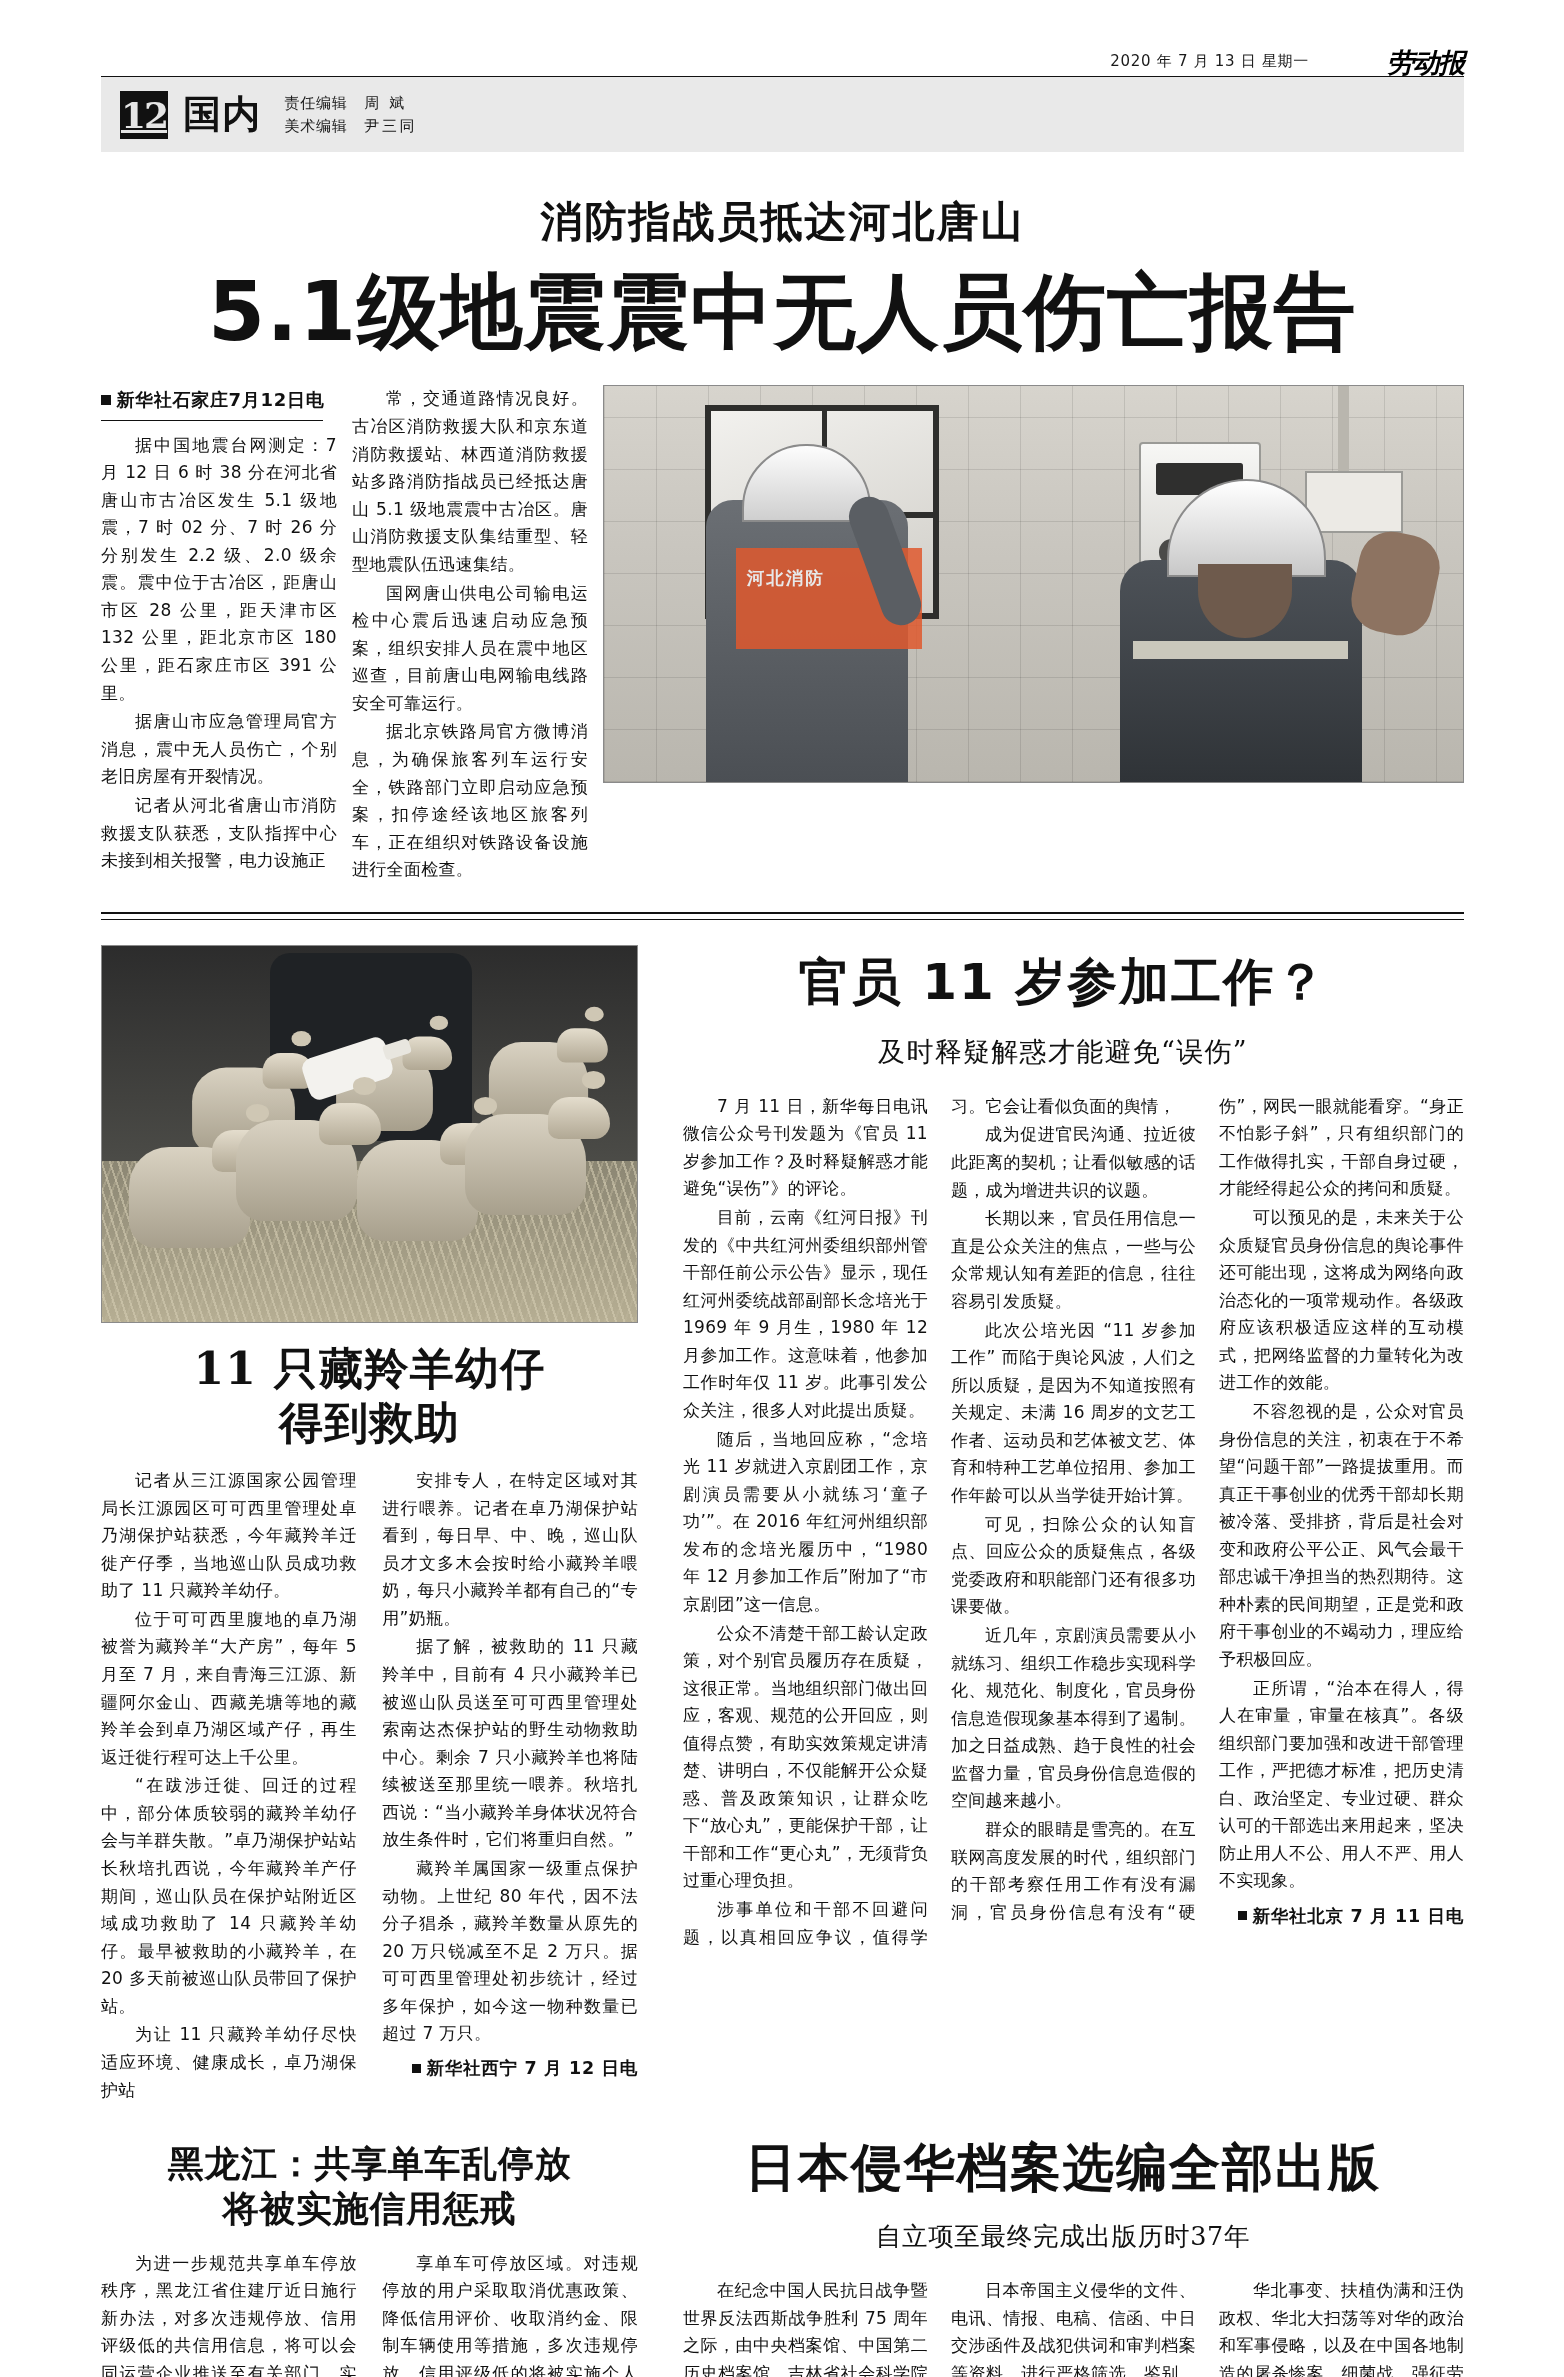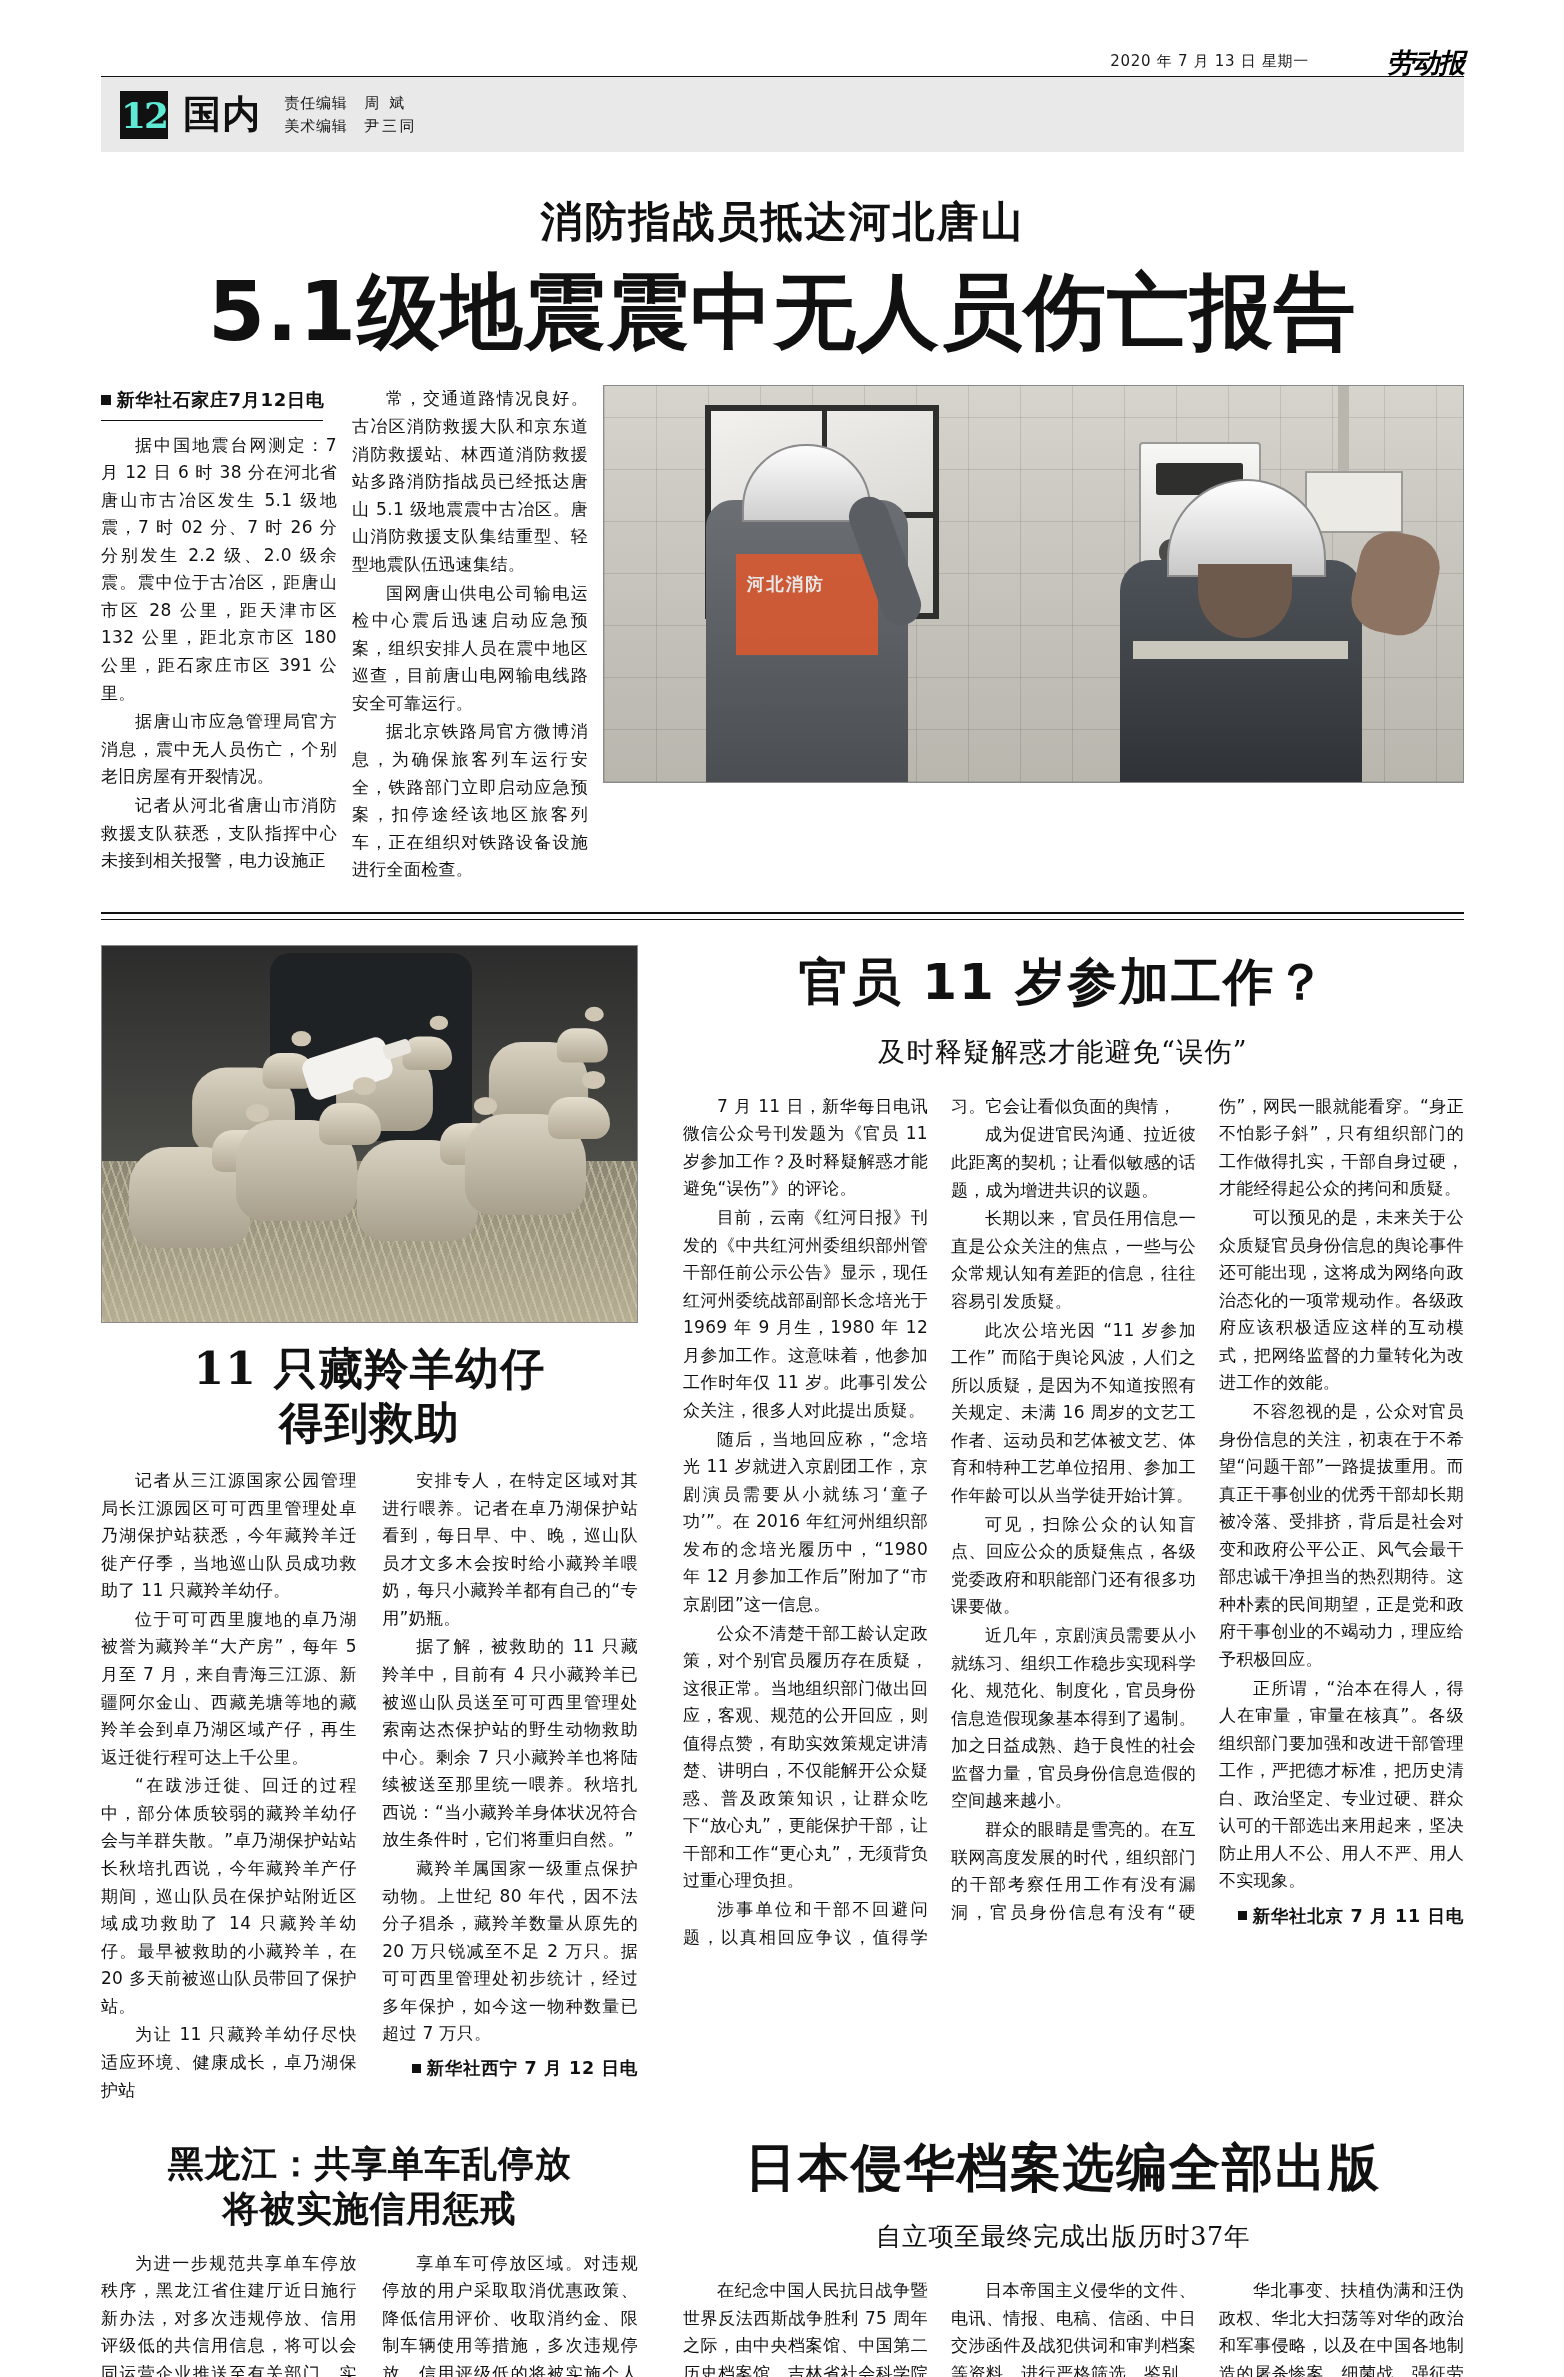--- a/index.html
+++ b/index.html
@@ -38,26 +38,27 @@
   }
   .head-band{
     background:#e9e9e9;
     height:75px;
     display:flex;
     align-items:center;
     border-top:1.3px solid #111;
   }
   .pagenum{
     width:48px;height:48px;
-    background:#111;color:#5eead4;
+    background:#111;color:#e5e5e5;
     font-family:"DejaVu Serif","Liberation Serif",serif;
     font-size:36px;font-weight:bold;
     display:flex;align-items:center;justify-content:center;
     margin-left:19px;
     letter-spacing:-2px;
+    text-decoration:underline;
   }
   .section-name{
     font-family:"DejaVu Serif","Liberation Serif",serif;
     font-weight:bold;
     font-size:38px;
     margin-left:15px;
     letter-spacing:1.3px;
   }
   .editors{
     margin-left:23px;
@@ -156,21 +157,21 @@
      background:linear-gradient(180deg,#f7f7f5,#d6d5d1);border:2px solid #9a9a96;border-radius:4px;}
   .ph1 .heater .knob{position:absolute;left:17.5px;bottom:17.5px;width:25.5px;height:25.5px;border-radius:50%;
      background:#4b4b49;}
   .ph1 .heater .panel{position:absolute;left:15px;top:19px;width:87px;height:32px;background:#2f2f2e;border-radius:2.7px;}
   .ph1 .box{position:absolute;right:60px;top:85px;width:94px;height:58px;background:#eceae5;border:2px solid #9b9b97;}
   .ph1 .pipe{position:absolute;right:114px;top:0;width:10.7px;height:94px;background:#b9b6ae;}
   .ph1 .f1{position:absolute;left:102px;bottom:0;width:202px;height:282px;
      background:linear-gradient(180deg,#6b6f74,#4b4f54);border-radius:27px 27px 0 0;}
   .ph1 .f1 .helm{position:absolute;left:36px;top:-56px;width:125px;height:74px;border-radius:64px 64px 0 0;
      background:linear-gradient(180deg,#fdfdfd,#cfcfcf);border:2px solid #8b8b8b;}
-  .ph1 .f1 .vest{position:absolute;left:30px;top:54px;width:142px;height:101px;background:#e0592e;opacity:.85;}
+  .ph1 .f1 .vest{position:absolute;left:30px;top:48px;width:142px;height:101px;background:#e0592e;opacity:.85;padding-left:44px;}
   .ph1 .f1 .vest .t{position:absolute;left:10.7px;top:17.5px;color:#fff;font-size:17.5px;font-weight:bold;letter-spacing:2px;}
   .ph1 .f1 .arm{position:absolute;left:159px;top:-6.7px;width:40px;height:134px;background:#5a5e63;transform:rotate(-20deg);border-radius:20px;}
   .ph1 .f2{position:absolute;right:101px;bottom:0;width:242px;height:222px;
      background:linear-gradient(180deg,#4d5258,#2f3337);border-radius:31px 31px 0 0;}
   .ph1 .f2 .helm{position:absolute;left:47px;top:-81px;width:155px;height:94px;border-radius:81px 81px 0 0;
      background:linear-gradient(180deg,#ffffff,#c8c8c8);border:2px solid #8b8b8b;}
   .ph1 .f2 .face{position:absolute;left:78px;top:4px;width:94px;height:74px;background:#6e5a4c;border-radius:0 0 47px 47px;}
   .ph1 .f2 .hand{position:absolute;right:-74px;top:-27px;width:81px;height:101px;background:#8d7361;border-radius:32px;transform:rotate(12deg);}
   .ph1 .f2 .refl{position:absolute;left:13.4px;top:81px;width:215px;height:17.5px;background:#d9d6c9;opacity:.9;}
 

